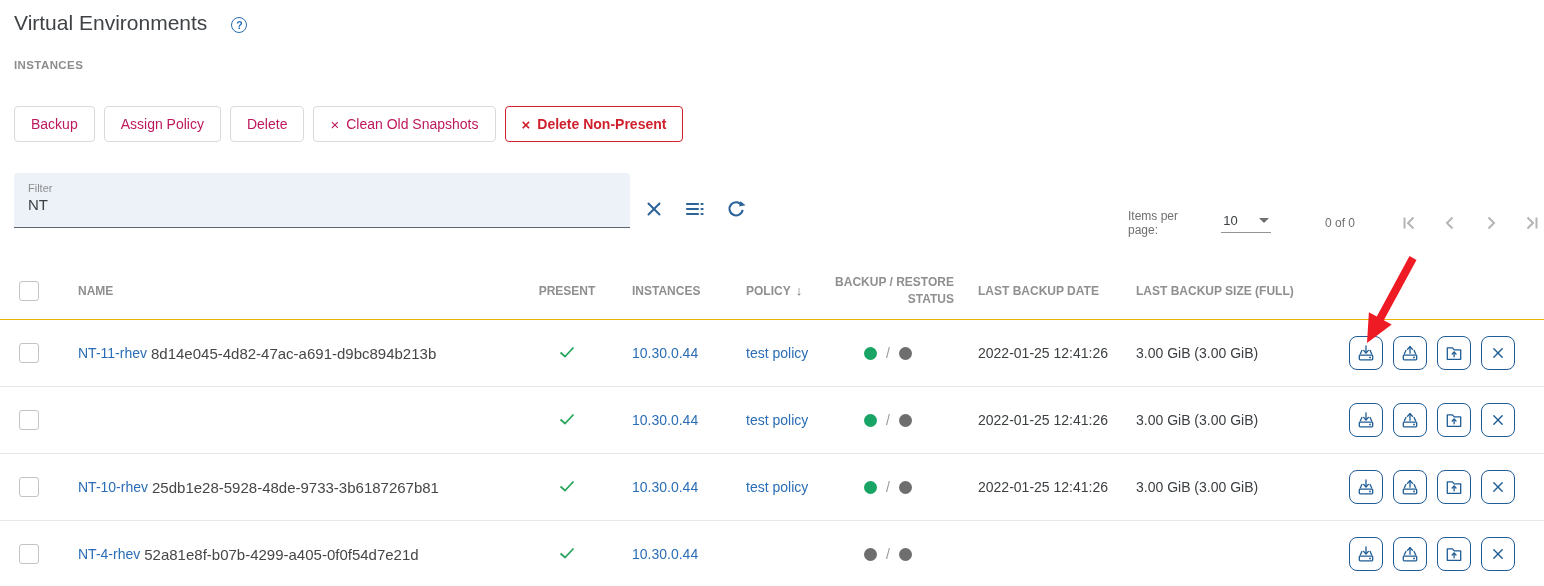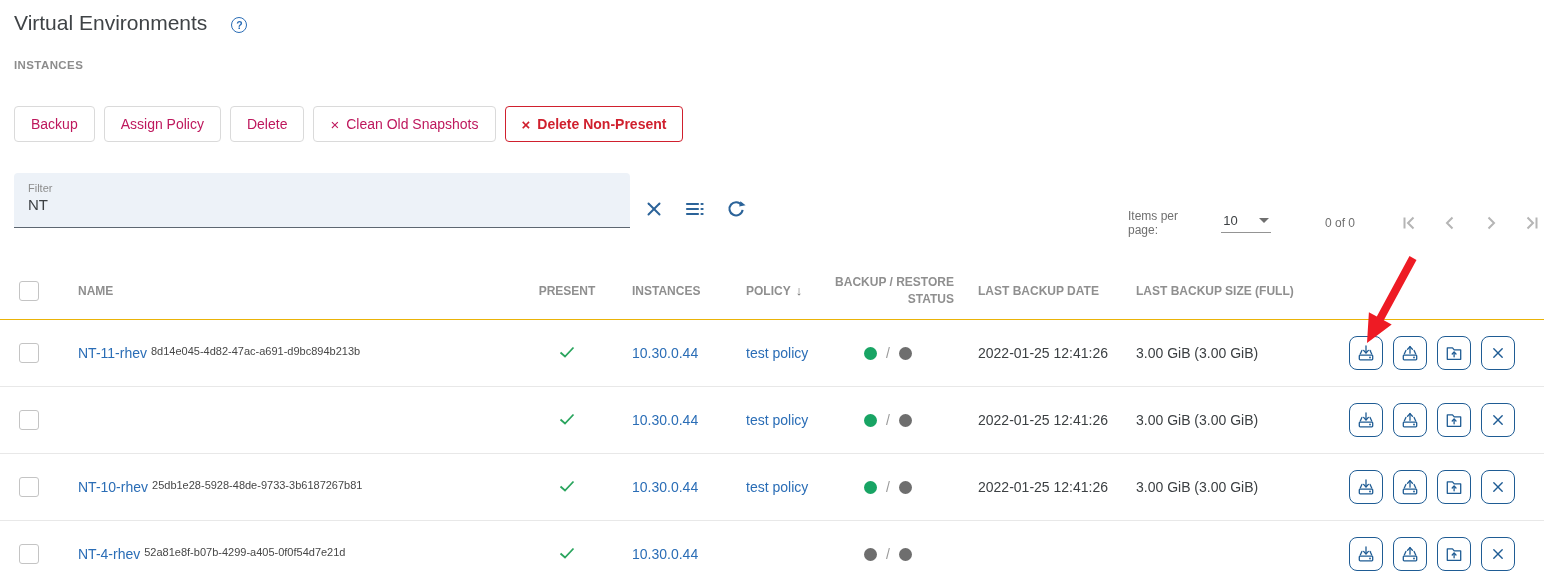--- a/index.html
+++ b/index.html
@@ -48,21 +48,21 @@
   .c-hyper { left:632px; width:110px; }
   .c-policy{ left:746px; width:92px; }
   .c-status{ left:822px; width:132px; justify-content:center; }
   .c-date  { left:978px; width:176px; }
   .c-size  { left:1136px; width:190px; }
   .c-actions{ left:1349px; width:172px; gap:10px; }
   .hdr-status { text-align:right; line-height:17px; }
   .checkbox { width:20px; height:20px; border:1px solid #c4c4c4; border-radius:3px; background:#fff; cursor:pointer; }
   .namecol { display:flex; flex-direction:row; gap:4px; }
   .link { color:#2a6db6; text-decoration:none; cursor:pointer; }
-  .uuid { font-size:11px; color:#474747; }
+  .uuid { font-size:15px; color:#474747; }
   .dot { width:13px; height:13px; border-radius:50%; display:inline-block; }
   .slash { color:#9a9a9a; margin:0 9px; font-size:14px; }
   .act-btn { width:34px; height:34px; border:1.5px solid #1f5c94; border-radius:8px; background:#fff;
     display:flex; align-items:center; justify-content:center; cursor:pointer; padding:0; }
   .sort-arrow { margin-left:5px; color:#6e6e6e; font-size:13px; font-weight:normal; }
   .annotation-arrow { position:absolute; left:1355px; top:248px; z-index:6; pointer-events:none; }
 </style>
 </head>
 <body>
 

